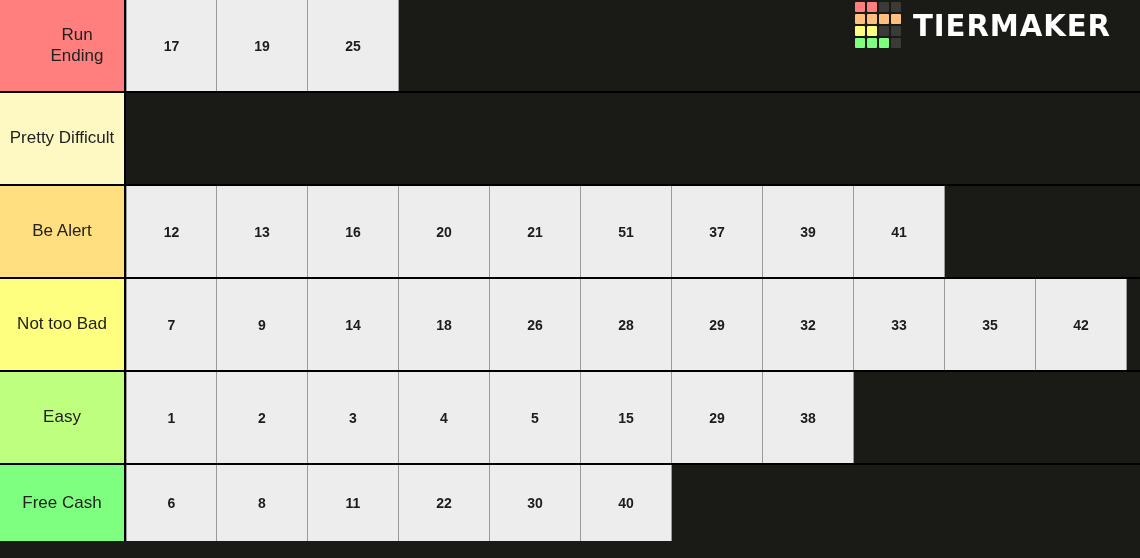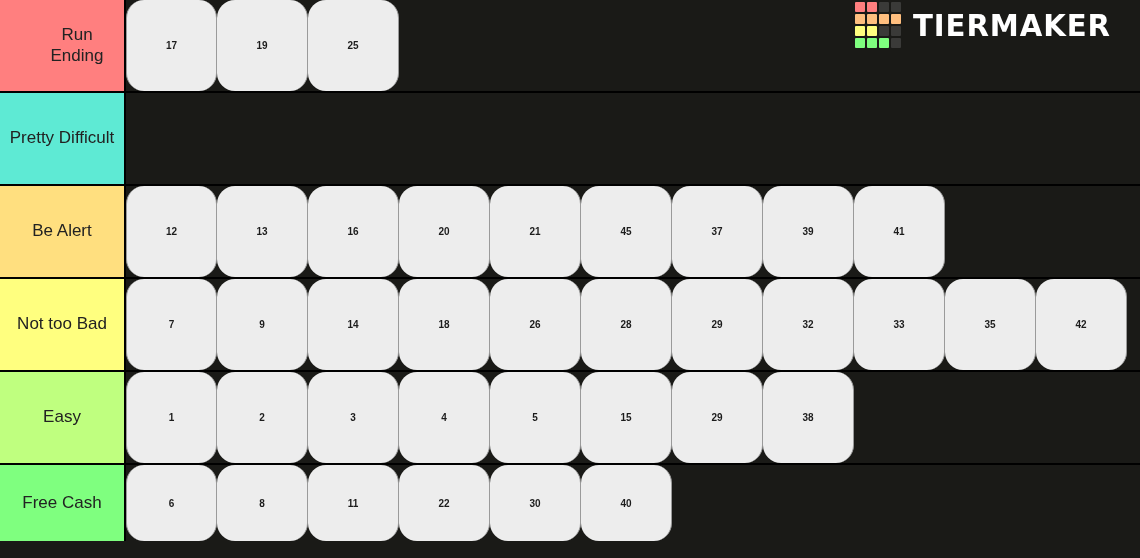--- a/index.html
+++ b/index.html
@@ -64,25 +64,24 @@
 
   .tile {
     flex: 0 0 91px;
     width: 91px;
     height: 100%;
     background: #ededed;
     border-right: 1px solid #9a9a9a;
     display: flex;
     align-items: center;
     justify-content: center;
-    font-size: 10px;
+    font-size: 14px;
     font-weight: bold;
     color: #1c1c1c;
     overflow: hidden;
-    border-radius: 18px;
   }
   .tile:first-child { border-left: 1px solid #9a9a9a; }
 
   
   .watermark {
     position: absolute;
     top: 2px;
     right: 16px;
     display: flex;
     align-items: center;
@@ -118,31 +117,31 @@
   <div id="rows-container">
       <div class="tier-row">
         <div class="tier-label" style="background: rgb(255, 127, 127); padding-left: 36px;">Run Ending</div>
         <div class="tier-tiles">
           <div class="tile">17</div>
           <div class="tile">19</div>
           <div class="tile">25</div>
         </div>
       </div>
       <div class="tier-row">
-        <div class="tier-label" style="background: #5eead4; text-align: center;">Pretty Difficult</div>
+        <div class="tier-label" style="background: #fef9c3; text-align: center;">Pretty Difficult</div>
       </div>
       <div class="tier-row">
         <div class="tier-label" style="background: rgb(255, 223, 127);">Be Alert</div>
         <div class="tier-tiles">
           <div class="tile">12</div>
           <div class="tile">13</div>
           <div class="tile">16</div>
           <div class="tile">20</div>
           <div class="tile">21</div>
-          <div class="tile">45</div>
+          <div class="tile">51</div>
           <div class="tile">37</div>
           <div class="tile">39</div>
           <div class="tile">41</div>
         </div>
       </div>
       <div class="tier-row">
         <div class="tier-label" style="background: rgb(255, 255, 127);">Not too Bad</div>
         <div class="tier-tiles">
           <div class="tile">7</div>
           <div class="tile">9</div>

